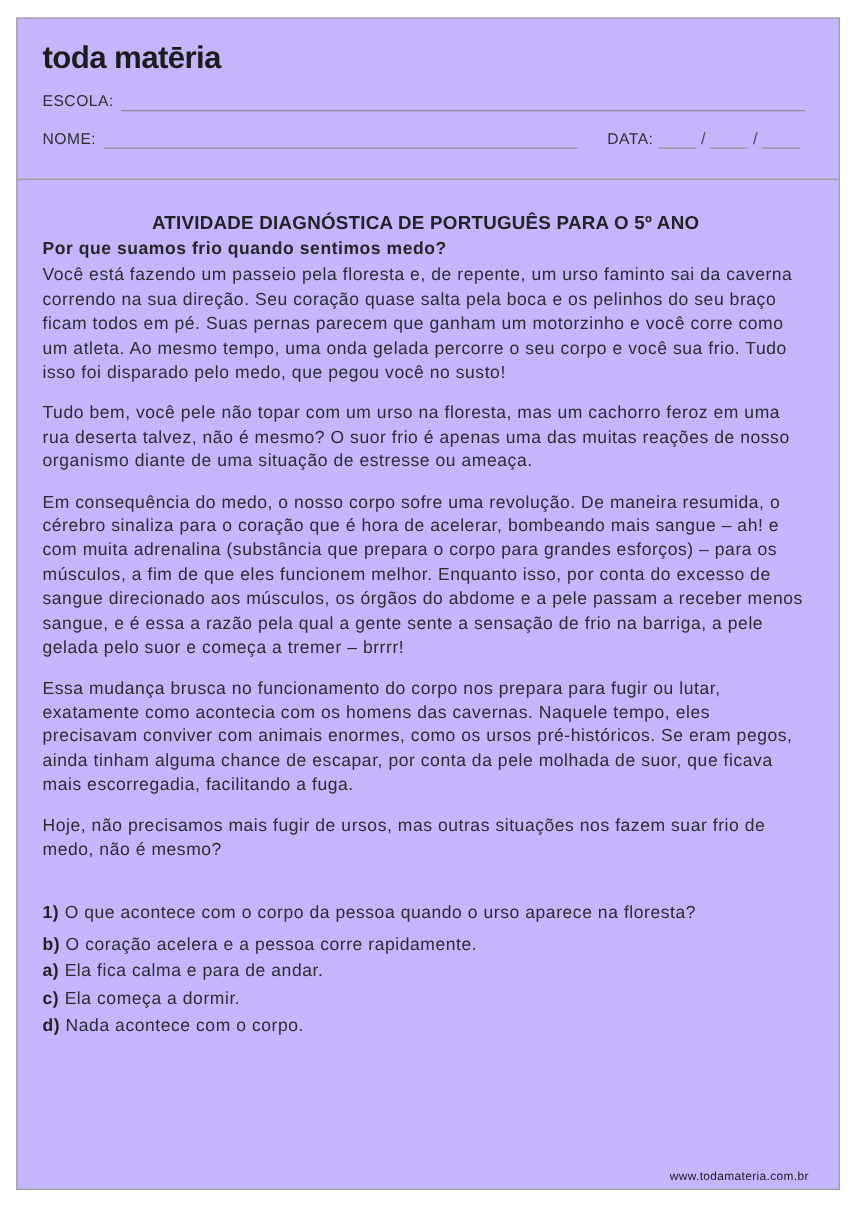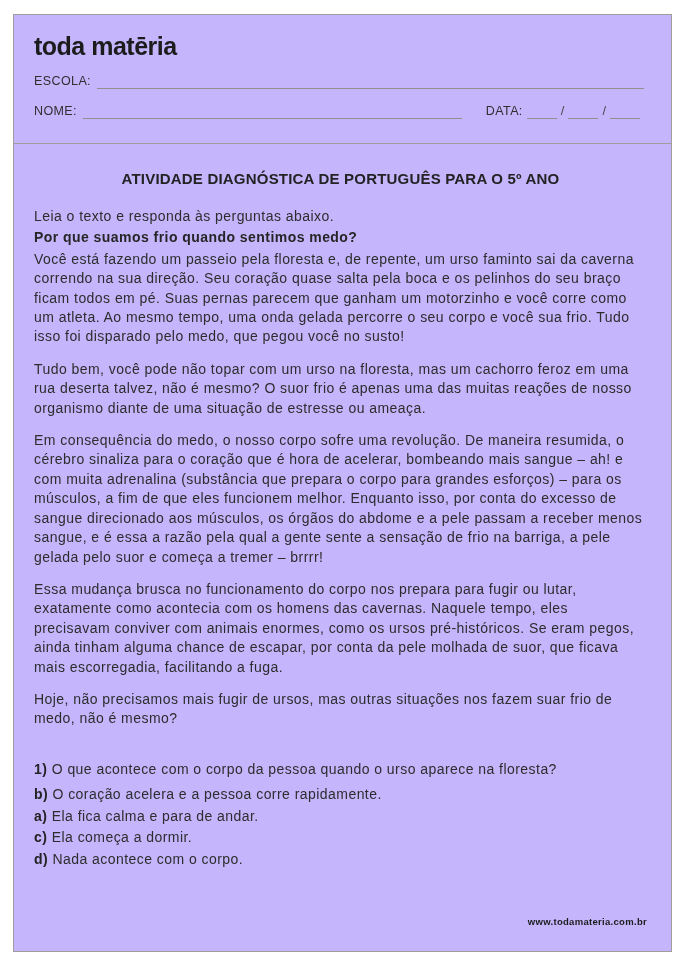--- a/index.html
+++ b/index.html
@@ -100,23 +100,23 @@
   .opt-line{
     margin:0;
     font-size:14px;
     letter-spacing:0.45px;
     line-height:21.6px;
   }
   .q-line b,.opt-line b{color:#232323;}
   
   .sheet-footer{
     position:absolute;
-    right:24px;bottom:24px;
+    right:24px;bottom:4px;
     font-size:9.5px;
-    font-weight:bold;
+    font-weight:normal;
     letter-spacing:0.3px;
     color:#1c1c1c;
   }
 </style>
 </head>
 <body>
 
 <div class="page">
   <div class="sheet">
 
@@ -136,26 +136,25 @@
         <span class="date-sep">/</span>
         <span class="blank-line date-line"></span>
         <span class="date-sep">/</span>
         <span class="blank-line date-line"></span>
       </div>
     </div>
 
     <div class="content">
       <h1 class="ws-title">ATIVIDADE DIAGNÓSTICA DE PORTUGUÊS PARA O 5º ANO</h1>
 
-      <p class="body-text instruction">Leia o texto e responda às perguntas abaixo.</p>
 
       <p class="body-text reading-title">Por que suamos frio quando sentimos medo?</p>
 
       <p class="body-text para para-first">Você está fazendo um passeio pela floresta e, de repente, um urso faminto sai da caverna correndo na sua direção. Seu coração quase salta pela boca e os pelinhos do seu braço ficam todos em pé. Suas pernas parecem que ganham um motorzinho e você corre como um atleta. Ao mesmo tempo, uma onda gelada percorre o seu corpo e você sua frio. Tudo isso foi disparado pelo medo, que pegou você no susto!</p>
-      <p class="body-text para">Tudo bem, você pode não topar com um urso na floresta, mas um cachorro feroz em uma rua deserta talvez, não é mesmo? O suor frio é apenas uma das muitas reações de nosso organismo diante de uma situação de estresse ou ameaça.</p>
+      <p class="body-text para">Tudo bem, você pele não topar com um urso na floresta, mas um cachorro feroz em uma rua deserta talvez, não é mesmo? O suor frio é apenas uma das muitas reações de nosso organismo diante de uma situação de estresse ou ameaça.</p>
       <p class="body-text para">Em consequência do medo, o nosso corpo sofre uma revolução. De maneira resumida, o cérebro sinaliza para o coração que é hora de acelerar, bombeando mais sangue – ah! e com muita adrenalina (substância que prepara o corpo para grandes esforços) – para os músculos, a fim de que eles funcionem melhor. Enquanto isso, por conta do excesso de sangue direcionado aos músculos, os órgãos do abdome e a pele passam a receber menos sangue, e é essa a razão pela qual a gente sente a sensação de frio na barriga, a pele gelada pelo suor e começa a tremer – brrrr!</p>
       <p class="body-text para">Essa mudança brusca no funcionamento do corpo nos prepara para fugir ou lutar, exatamente como acontecia com os homens das cavernas. Naquele tempo, eles precisavam conviver com animais enormes, como os ursos pré-históricos. Se eram pegos, ainda tinham alguma chance de escapar, por conta da pele molhada de suor, que ficava mais escorregadia, facilitando a fuga.</p>
       <p class="body-text para">Hoje, não precisamos mais fugir de ursos, mas outras situações nos fazem suar frio de medo, não é mesmo?</p>
 
 
       <div class="question-block">
         <p class="q-line"><b>1)</b> <span>O que acontece com o corpo da pessoa quando o urso aparece na floresta?</span></p>
         <p class="opt-line"><b>b)</b> <span>O coração acelera e a pessoa corre rapidamente.</span></p>
         <p class="opt-line"><b>a)</b> <span>Ela fica calma e para de andar.</span></p>
         <p class="opt-line"><b>c)</b> <span>Ela começa a dormir.</span></p>

